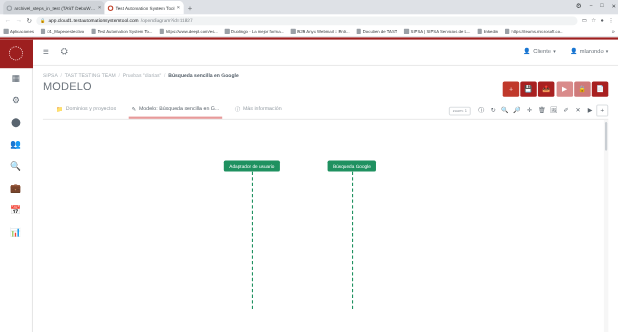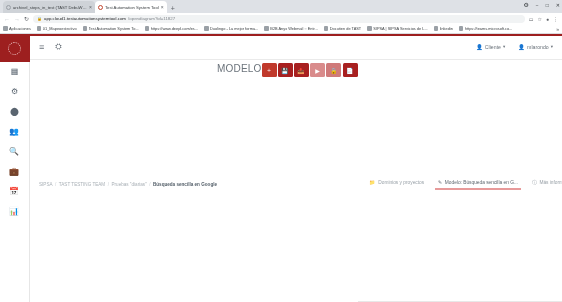--- a/index.html
+++ b/index.html
@@ -102,21 +102,21 @@
   }
   .topbar .hamb { font-size: 9px; color: #6b737b; }
   .topbar .expand { font-size: 8px; color: #6b737b; letter-spacing: -1px; }
   .topbar-right { margin-left: auto; display: flex; align-items: center; gap: 13px; }
   .user-chip {
     display: flex; align-items: center; gap: 2px; font-size: 5.2px; color: #6b737b;
   }
   .user-chip .uico { font-size: 5.5px; }
   .caret { font-size: 4.5px; }
 
-  .page { flex: 1 1 auto; display: flex; flex-direction: row; min-height: 0; padding: 0 9px; }
+  .page { flex: 1 1 auto; display: flex; flex-direction: column; min-height: 0; padding: 0 9px; }
 
   .breadcrumb {
     display: flex; align-items: center; gap: 2.5px;
     font-size: 4.6px; color: #a9b0b6; padding-top: 6px; white-space: nowrap;
   }
   .breadcrumb .crumb-last { color: #55606a; font-weight: bold; }
   .breadcrumb .sep { color: #c8cdd2; }
 
   .titlerow { display: flex; align-items: flex-start; margin-top: 3px; }
   .page-title { font-size: 10px; color: #6b737b; font-weight: normal; letter-spacing: 0.2px; }

